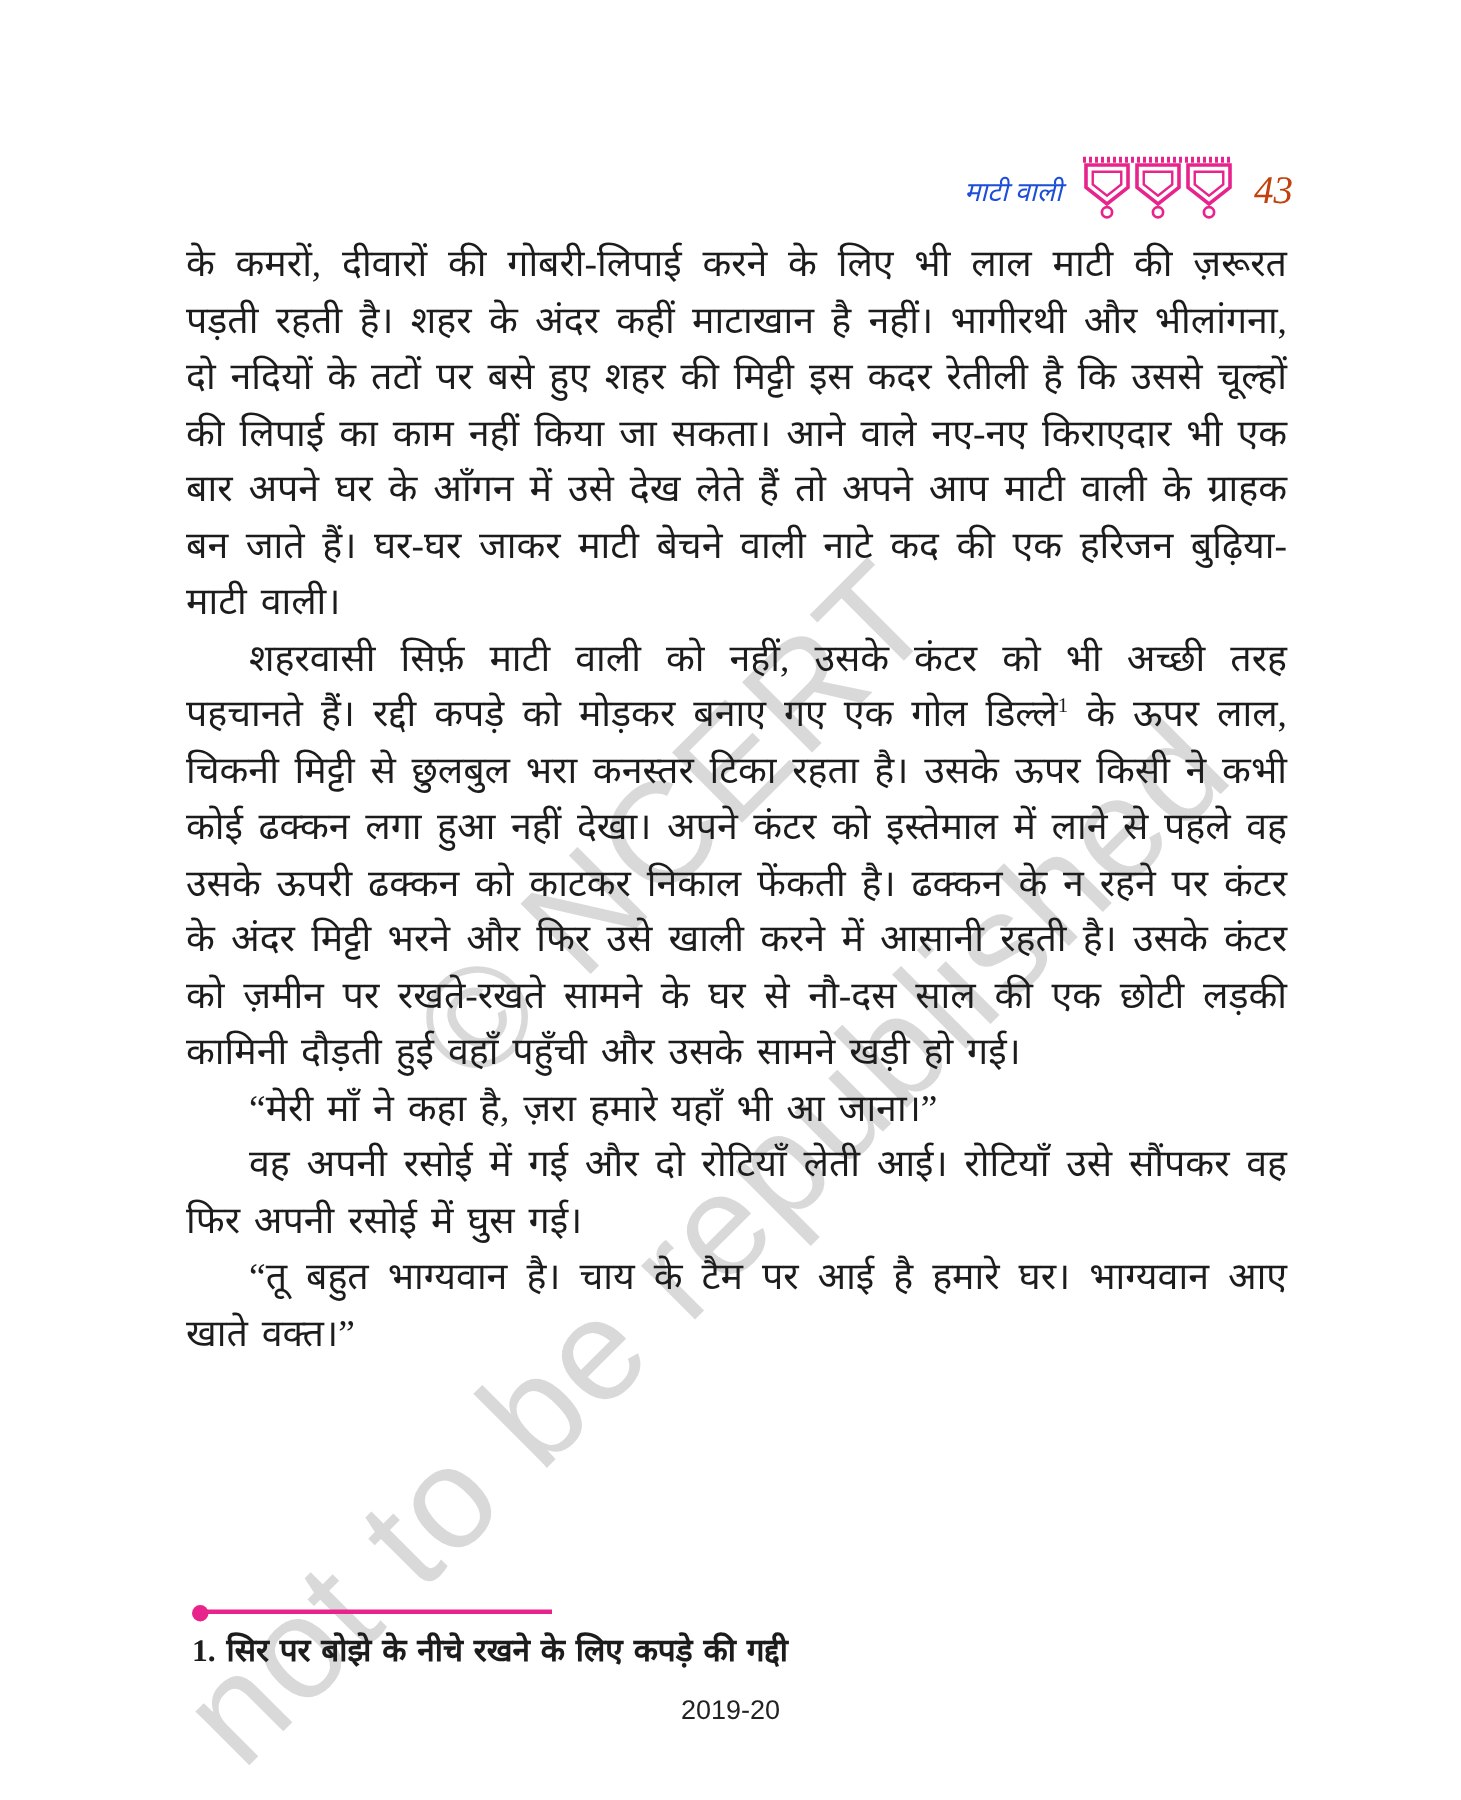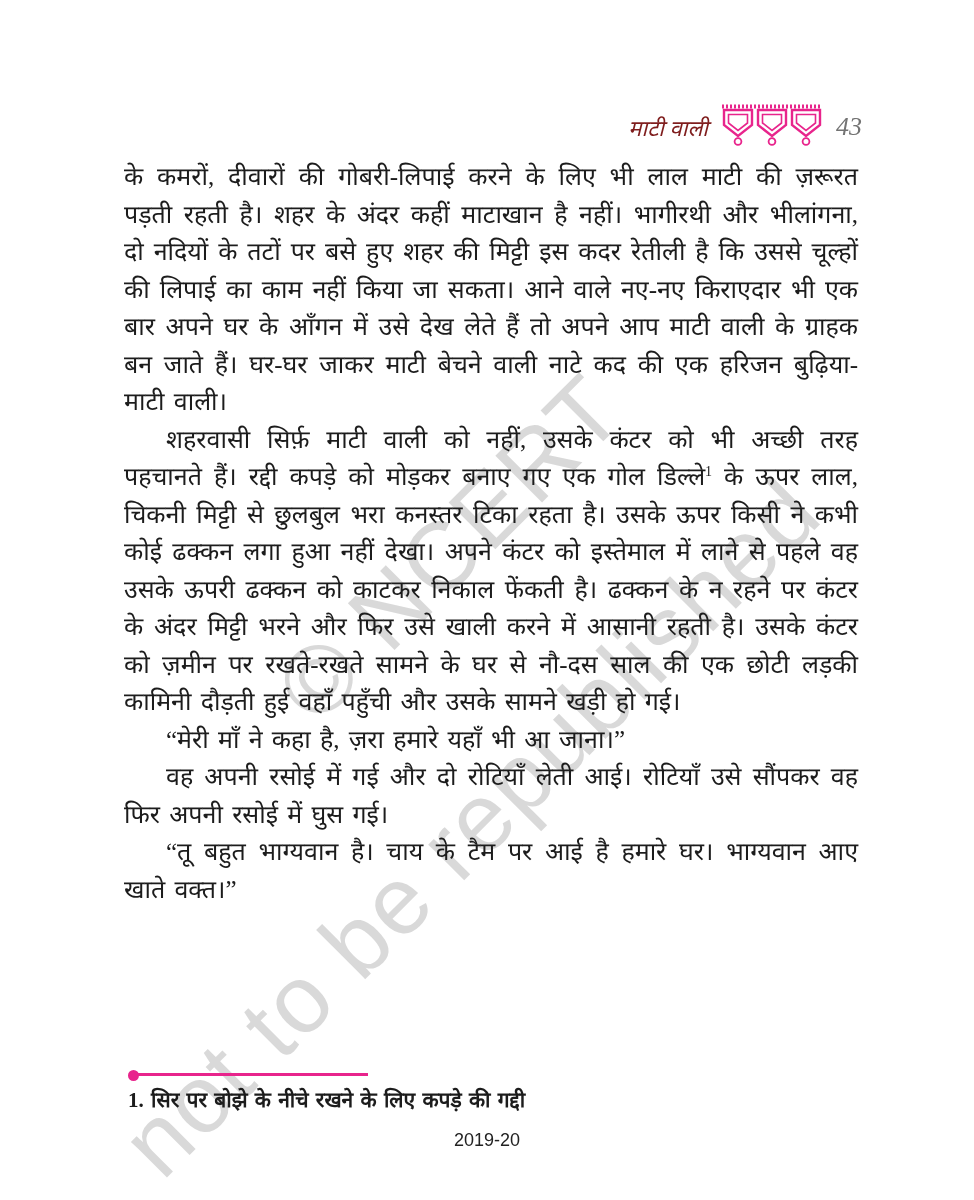--- a/index.html
+++ b/index.html
@@ -38,28 +38,28 @@
     left: 128px;
     width: 734px;
     display: flex;
     justify-content: flex-end;
     align-items: center;
     gap: 12px;
     z-index: 2;
   }
   .chapter-title {
     font-style: italic;
-    font-size: 22px;
-    color: #7f1d1d;
+    font-size: 18px;
+    color: #1d4ed8;
     white-space: nowrap;
   }
   .page-number {
     font-style: italic;
     font-size: 26px;
-    color: #737373;
+    color: #c2410c;
   }
   .ornament { display: inline-block; line-height: 0; }
 
   
   .body-text {
     position: absolute;
     left: 124px;
     top: 158px;
     width: 734px;
     z-index: 1;

